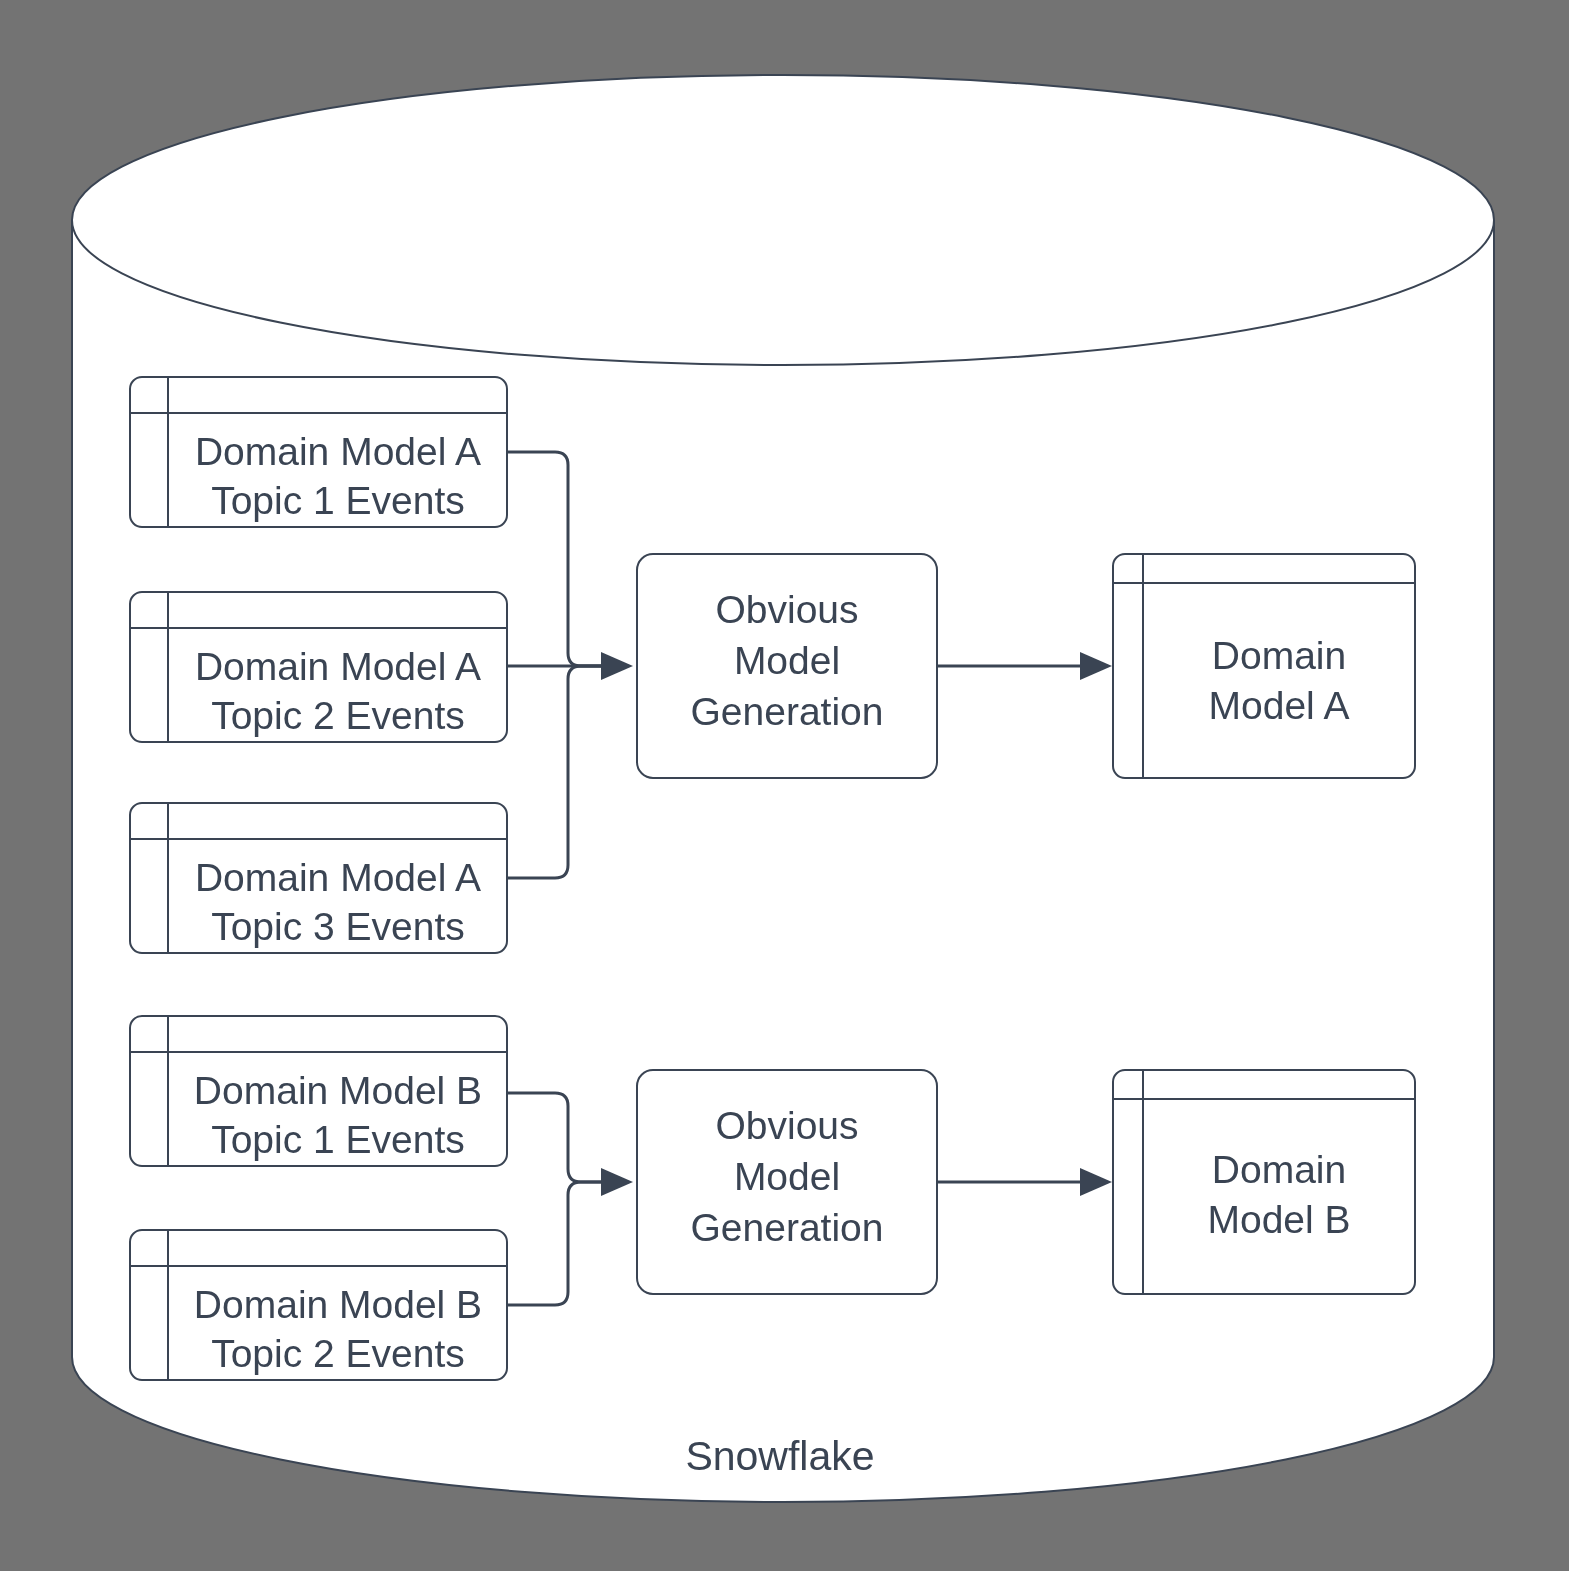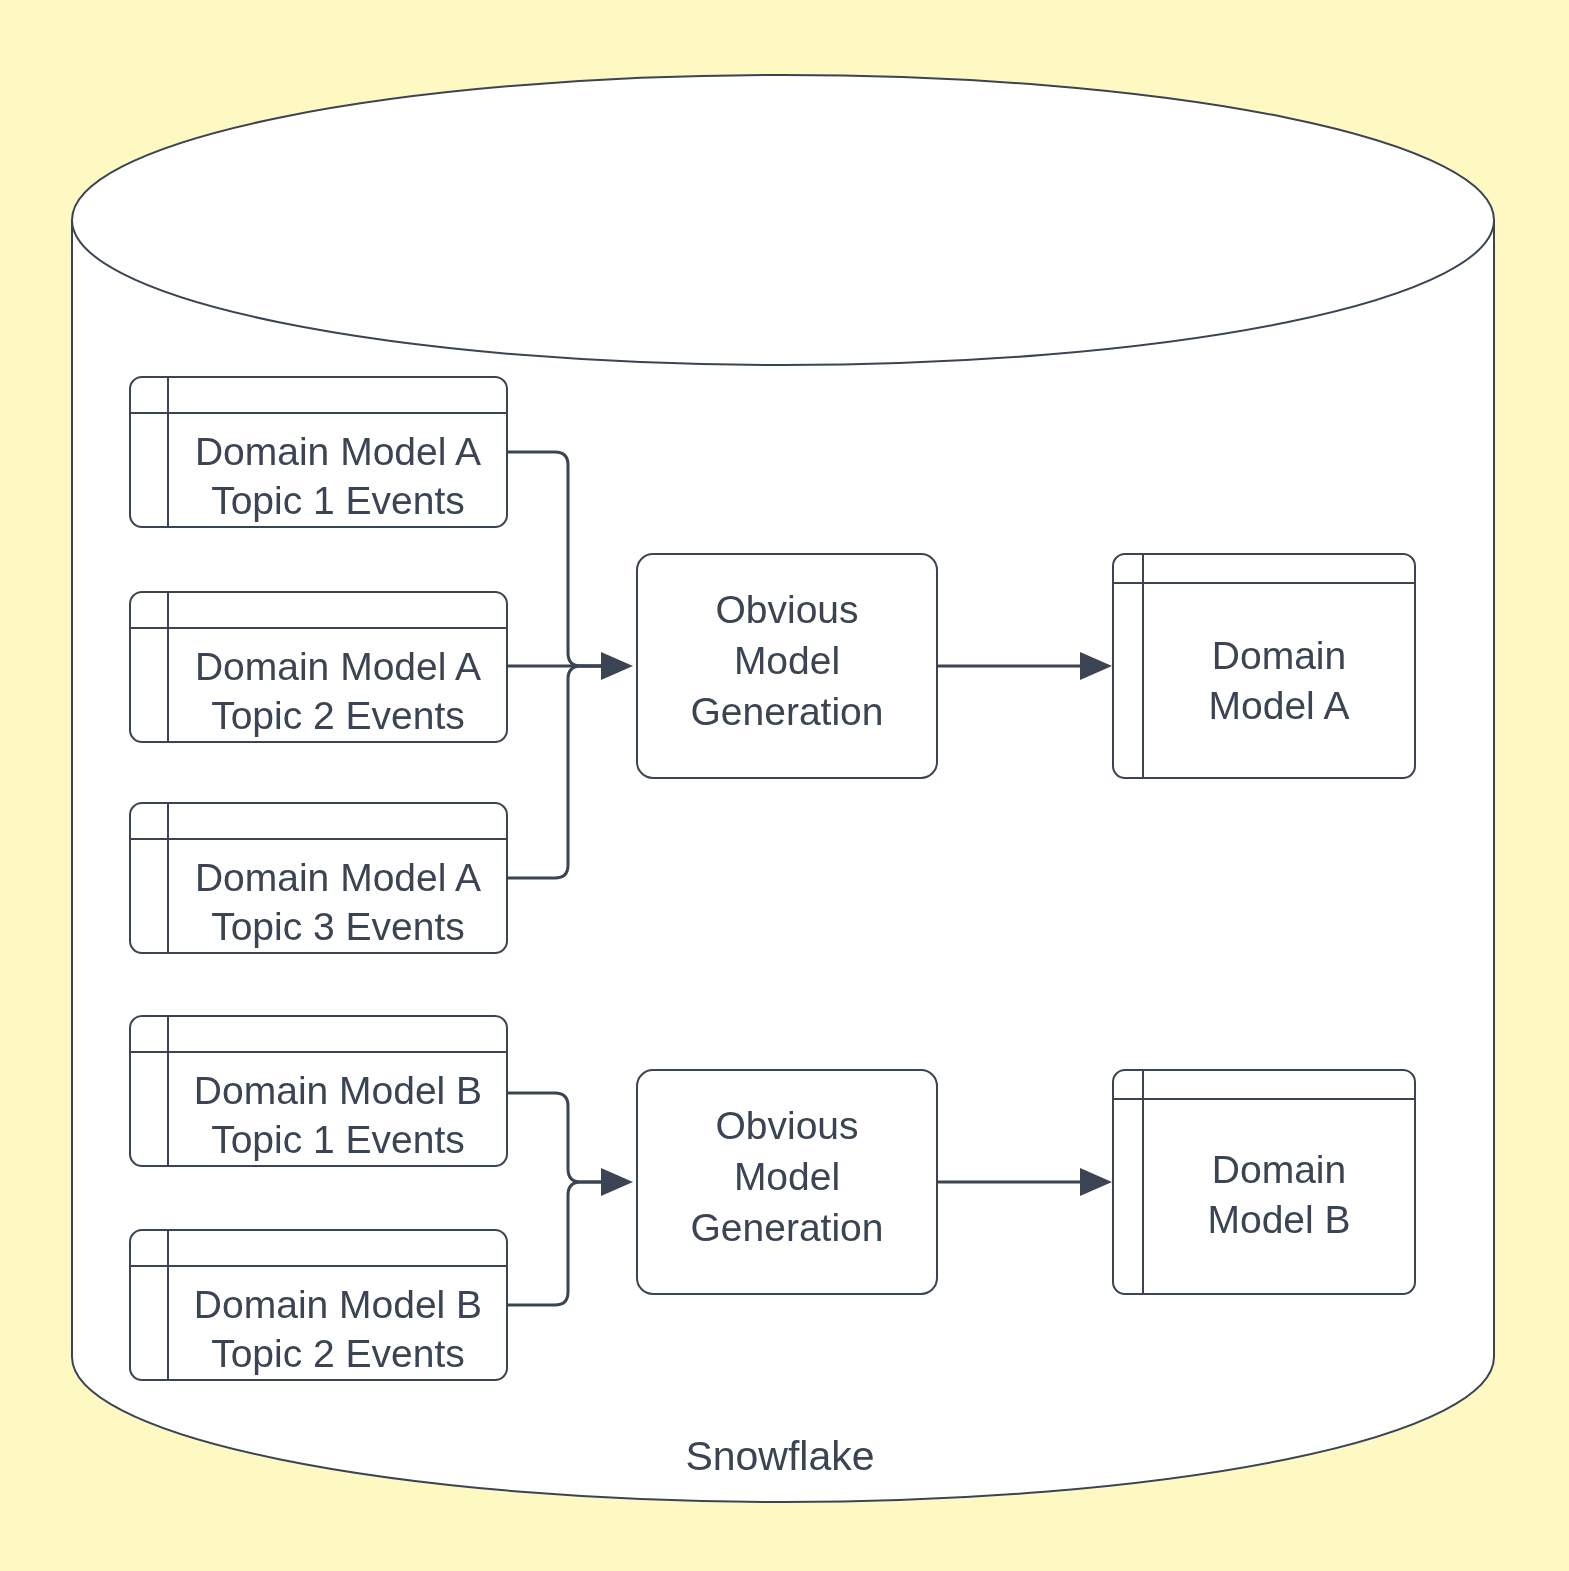--- a/index.html
+++ b/index.html
@@ -1,16 +1,16 @@
 <!DOCTYPE html>
 <html><head>
 <meta charset="utf-8">
 <style>
   html,body{margin:0;padding:0;background:#ffffff;}
-  .stage{position:relative;width:1569px;height:1571px;background:#fef9c3;overflow:hidden;}
+  .stage{position:relative;width:1569px;height:1571px;background:#737373;overflow:hidden;}
   svg{display:block;}
   .cyl{fill:#ffffff;stroke:#3a4453;stroke-width:2;}
   .box{fill:#ffffff;stroke:#3a4453;stroke-width:2;}
   .divider{stroke:#3a4453;stroke-width:2;}
   .conn{fill:none;stroke:#3a4453;stroke-width:3;}
   .arrow{fill:#3a4453;stroke:none;}
   text{
     font-family:"Liberation Sans", sans-serif;
     font-size:39px;
     fill:#3a4453;

